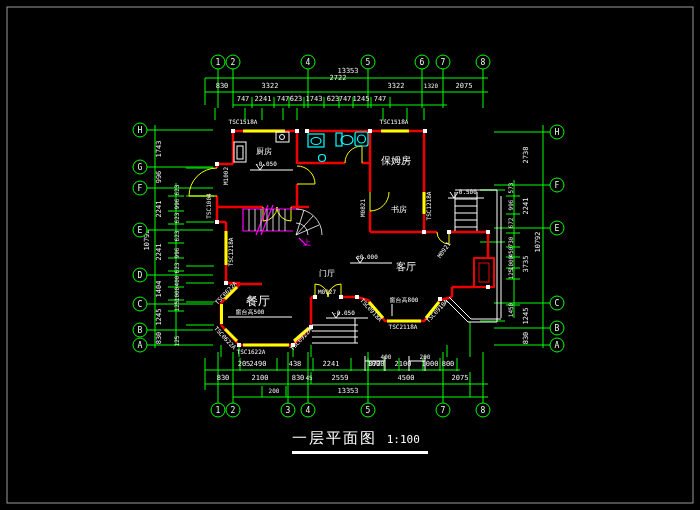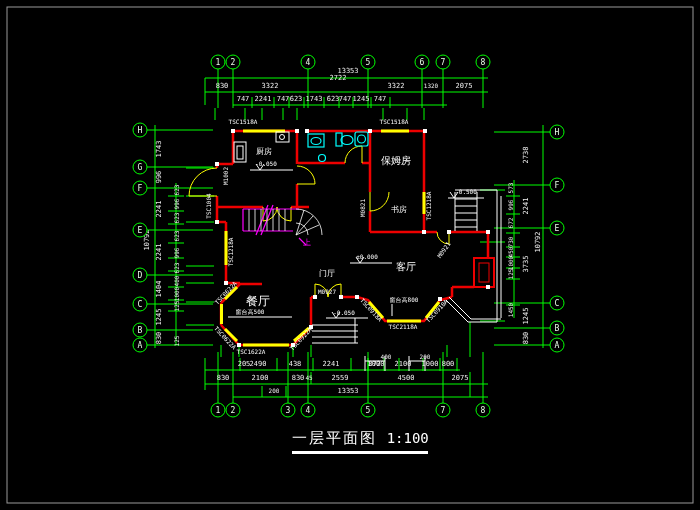--- a/index.html
+++ b/index.html
@@ -5,21 +5,21 @@
   html,body{margin:0;padding:0;background:#000;}
   #canvas{position:relative;width:700px;height:510px;background:#000;overflow:hidden;
           font-family:"DejaVu Sans Mono", monospace;}
   #plan-svg{position:absolute;left:0;top:0;}
   .dim{position:absolute;color:#efefef;font-size:7px;line-height:1;white-space:nowrap;}
   .lbl{position:absolute;color:#fff;font-size:7px;line-height:1;white-space:nowrap;}
   .bubble{position:absolute;width:13px;height:13px;border:1px solid #00ff00;border-radius:50%;
           color:#eaffea;font-size:8px;line-height:13px;text-align:center;background:#000;}
   .title-block{position:absolute;left:292px;top:428px;width:140px;}
   .title-main{color:#fff;font-size:15px;letter-spacing:2px;}
-  .title-scale{color:#fff;font-size:14px;}
+  .title-scale{color:#fff;font-size:11px;}
   .title-underline{margin-top:3px;width:136px;height:3px;background:#fff;}
 </style>
 </head>
 <body>
 
 <div id="canvas">
 
 <svg id="plan-svg" width="700" height="510">
 
   <rect x="7" y="7" width="686" height="496" fill="none" stroke="#9a9a9a" stroke-width="1"></rect>

